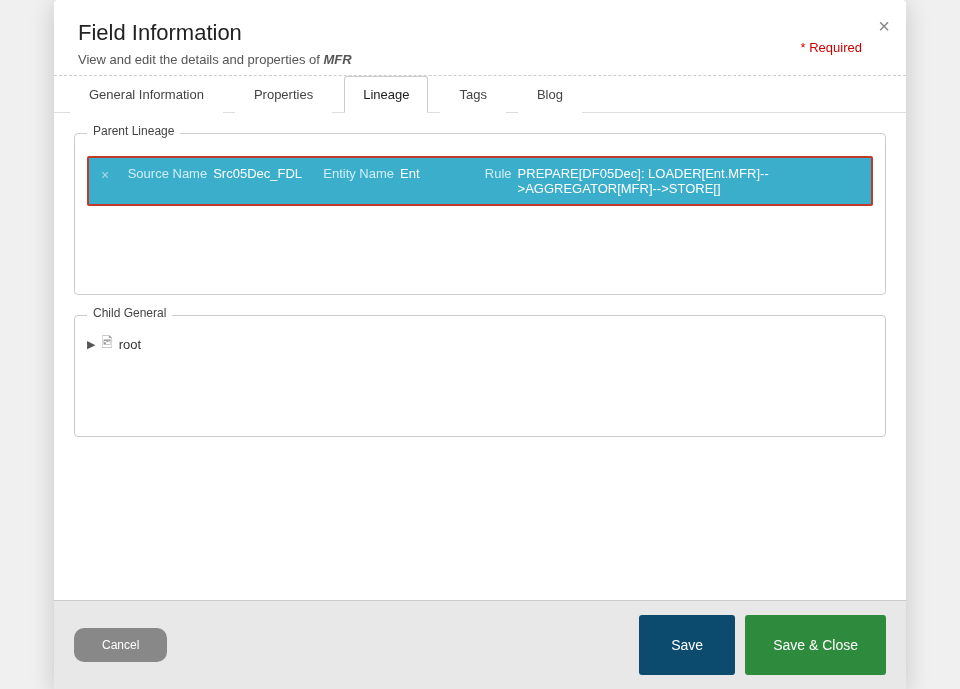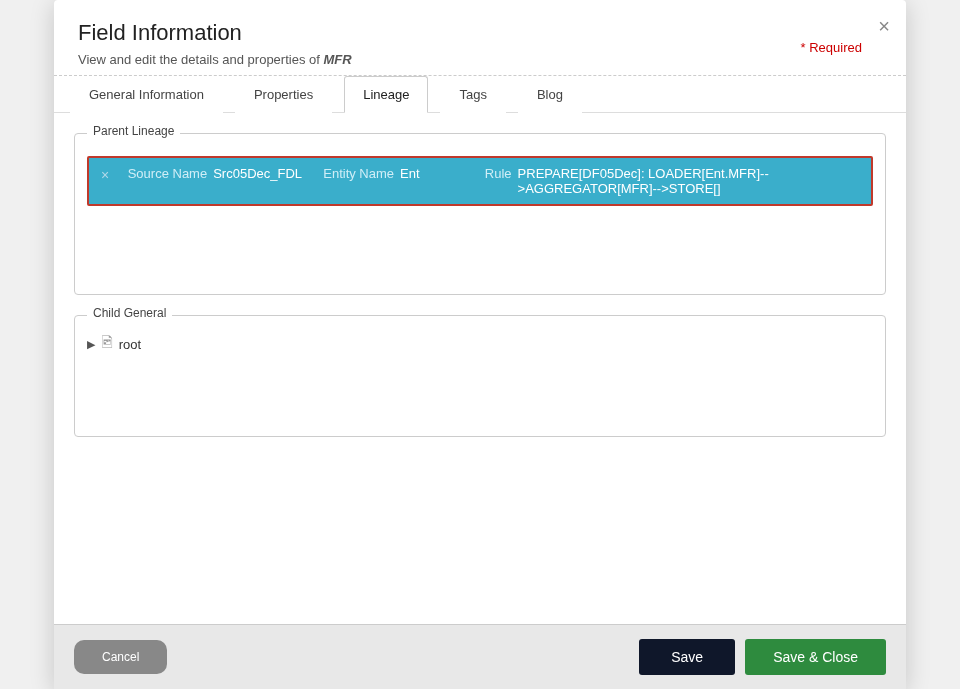--- a/index.html
+++ b/index.html
@@ -203,24 +203,24 @@
       padding: 10px 28px;
       font-size: 12px;
       border-radius: 10px;
       cursor: pointer;
     }
     .footer-right {
       display: flex;
       gap: 10px;
     }
     .btn-save {
-      background: #0f172a;
+      background: #0c4a6e;
       color: #fff;
       border: none;
-      padding: 10px 32px;
+      padding: 22px 32px;
       font-size: 14px;
       border-radius: 3px;
       cursor: pointer;
       text-align: center;
     }
     .btn-save-close {
       background: #2e8b3e;
       color: #fff;
       border: none;
       padding: 10px 28px;

